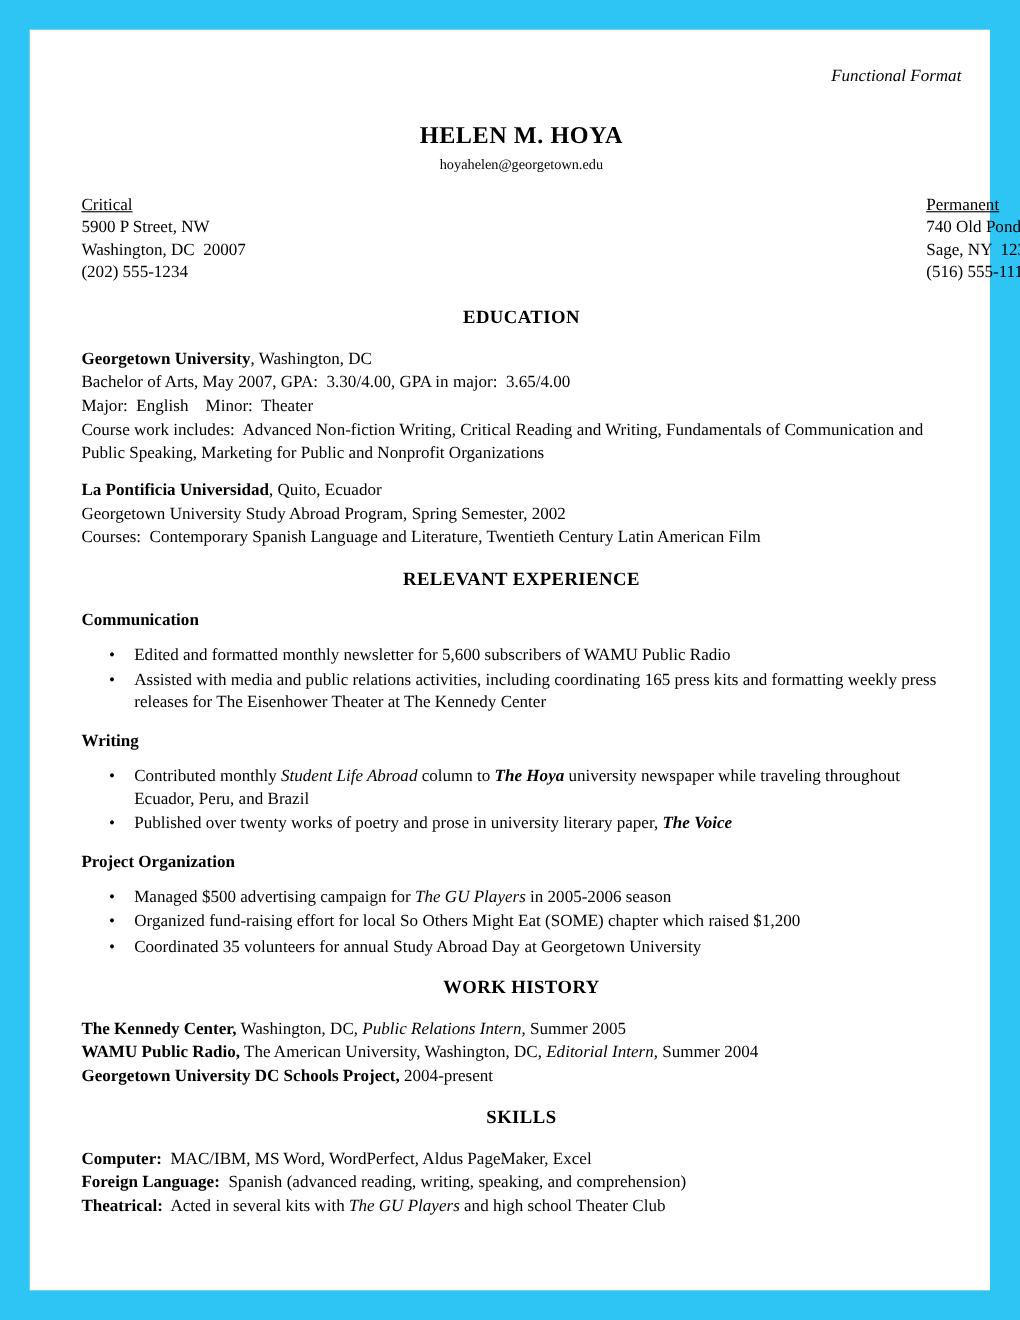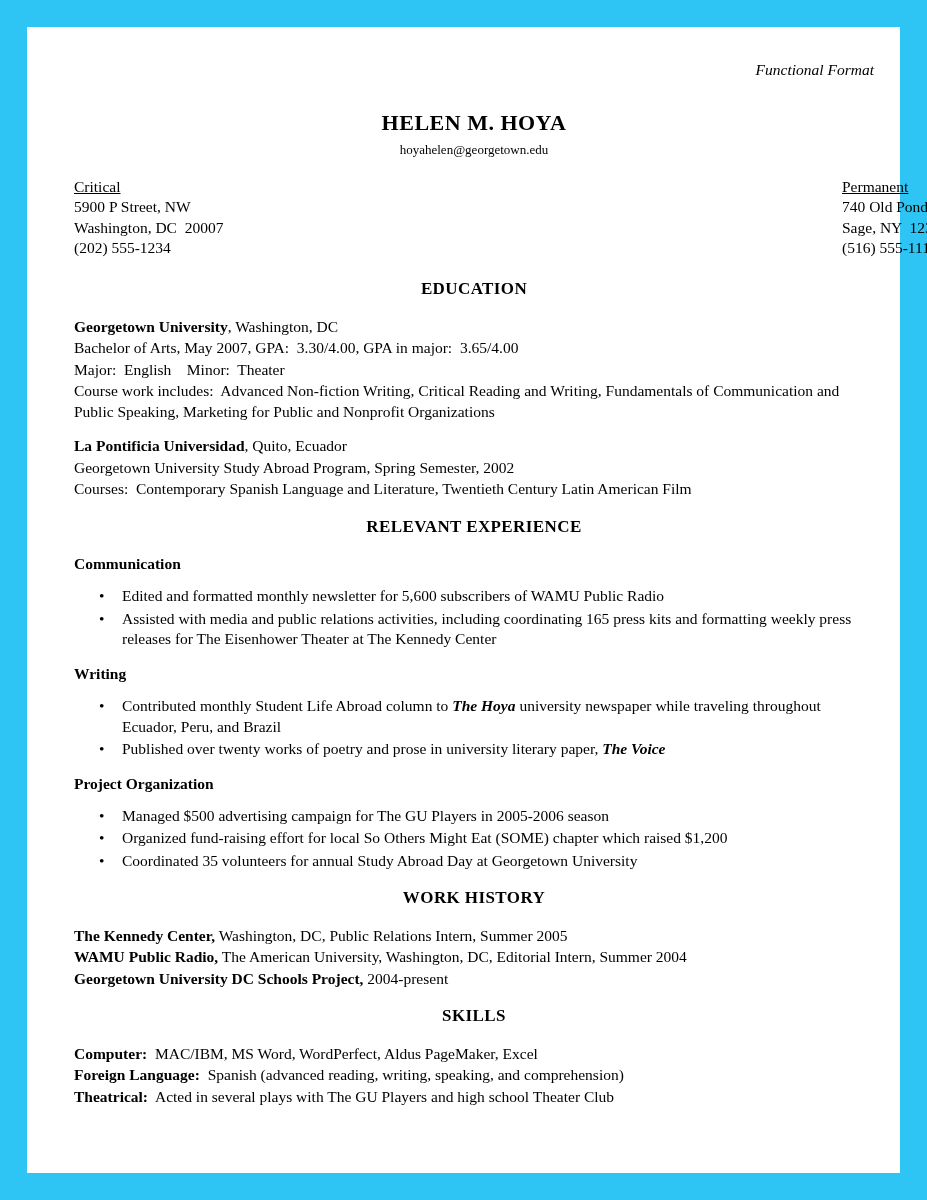--- a/index.html
+++ b/index.html
@@ -79,20 +79,21 @@
     margin-bottom: 14px;
   }
   .line {
     white-space: pre-wrap;
   }
   .bold {
     font-weight: bold;
     text-align: right;
   }
   .italic {
+    font-style: italic;
     text-align: center;
   }
   .bolditalic {
     font-weight: bold;
     font-style: italic;
   }
   .subhead {
     font-weight: bold;
     margin: 14px 0 12px 0;
   }
@@ -187,17 +188,17 @@
       <div class="line"><span class="bold">The Kennedy Center,</span><span> Washington, DC, </span><span class="italic">Public Relations Intern</span><span>, Summer 2005</span></div>
       <div class="line"><span class="bold">WAMU Public Radio,</span><span> The American University, Washington, DC, </span><span class="italic">Editorial Intern</span><span>, Summer 2004</span></div>
       <div class="line"><span class="bold">Georgetown University DC Schools Project,</span><span> 2004-present</span></div>
     </div>
 
     <div class="section-title">SKILLS</div>
 
     <div class="skills-list">
       <div class="line"><span class="bold">Computer:</span><span>  MAC/IBM, MS Word, WordPerfect, Aldus PageMaker, Excel</span></div>
       <div class="line"><span class="bold">Foreign Language:</span><span>  Spanish (advanced reading, writing, speaking, and comprehension)</span></div>
-      <div class="line"><span class="bold">Theatrical:</span><span>  Acted in several plays with </span><span class="italic">The GU Players</span><span> and high school Theater Club</span></div>
+      <div class="line"><span class="bold">Theatrical:</span><span>  Acted in several kits with </span><span class="italic">The GU Players</span><span> and high school Theater Club</span></div>
     </div>
 
   </div>
 </div>
 
 </body></html>

